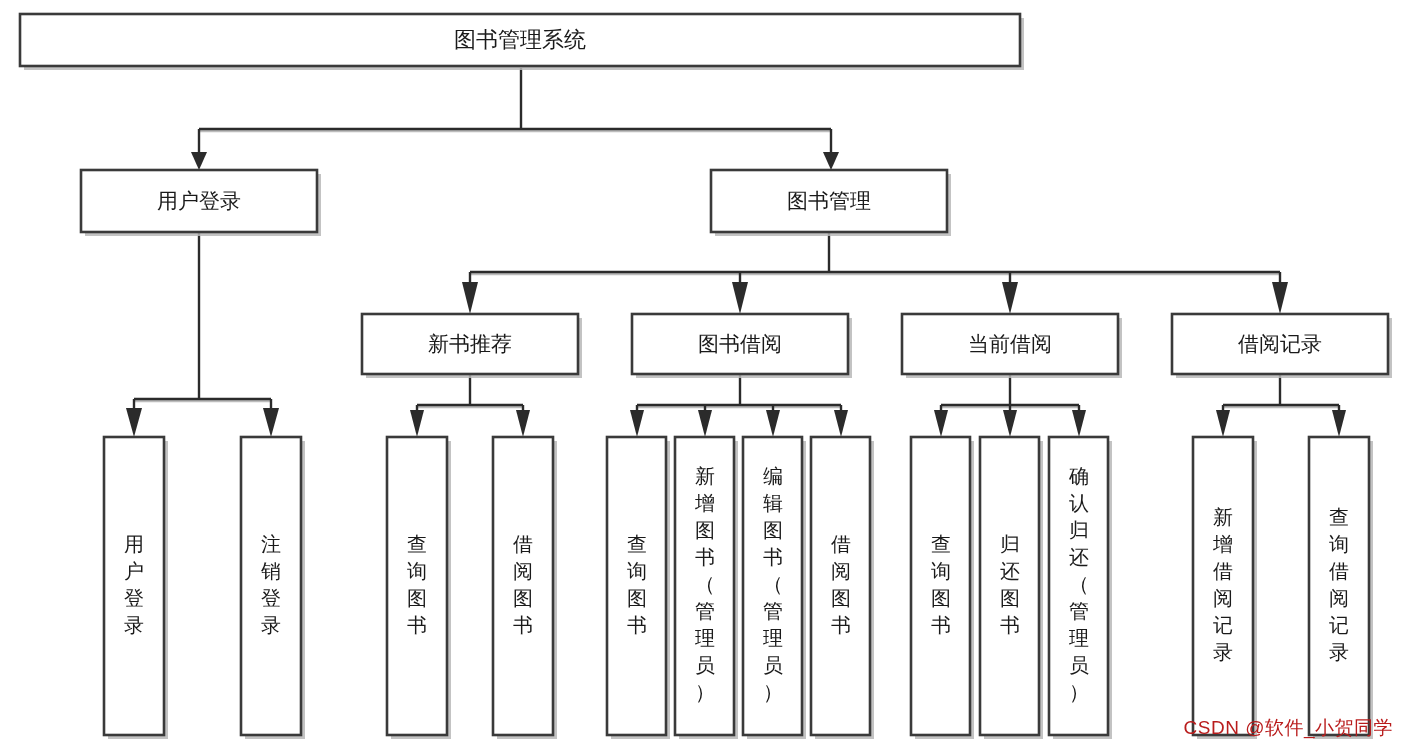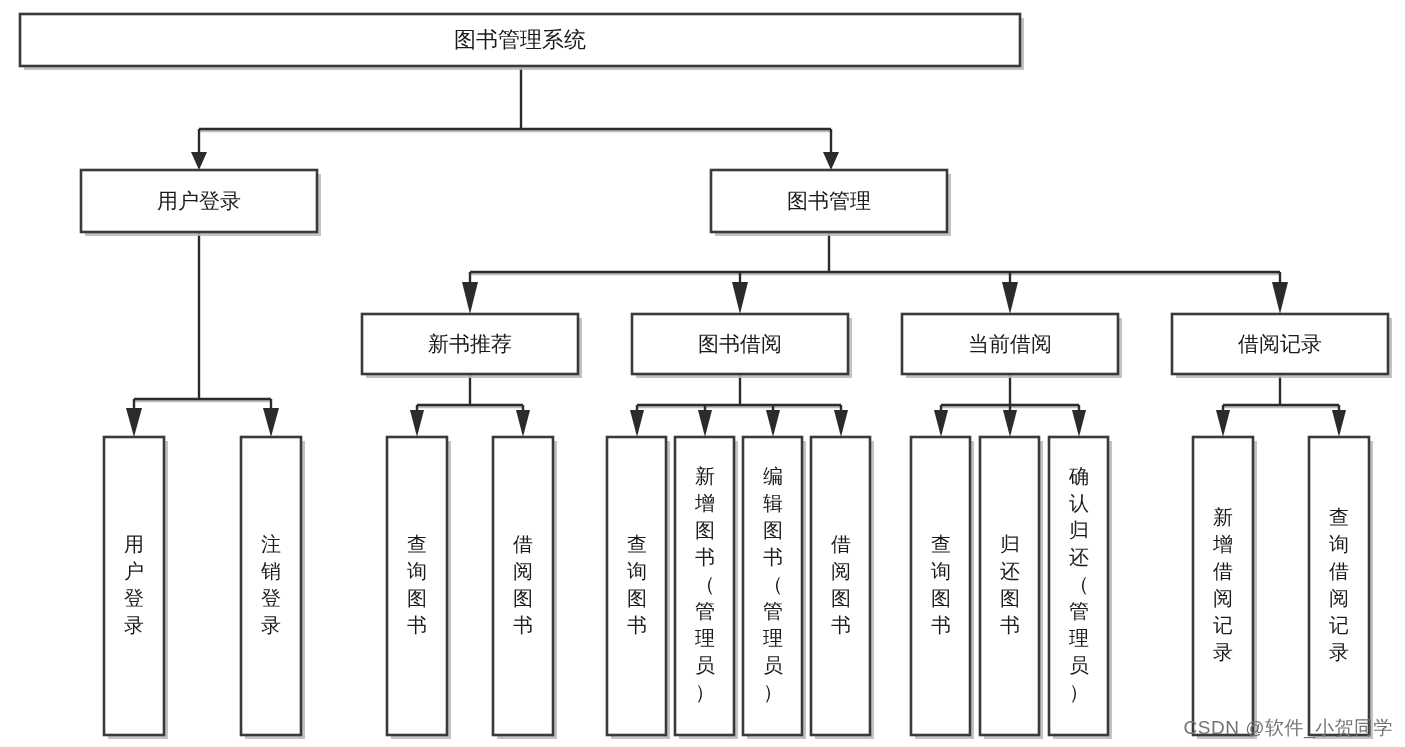--- a/index.html
+++ b/index.html
@@ -42,21 +42,21 @@
     stroke-width:2.4;
     fill:none;
   }
   .arrow-head{fill:#2b2b2b;stroke:none;}
 
   .watermark{
     position:absolute;
     right:12px;
     bottom:6px;
     font-size:19px;
-    color:#737373;
+    color:#b91c1c;
     font-family:"Liberation Sans","DejaVu Sans",sans-serif;
     white-space:nowrap;
     letter-spacing:.5px;
     user-select:none;
   }
 </style>
 </head>
 <body>
 
 <div id="diagram-root">

